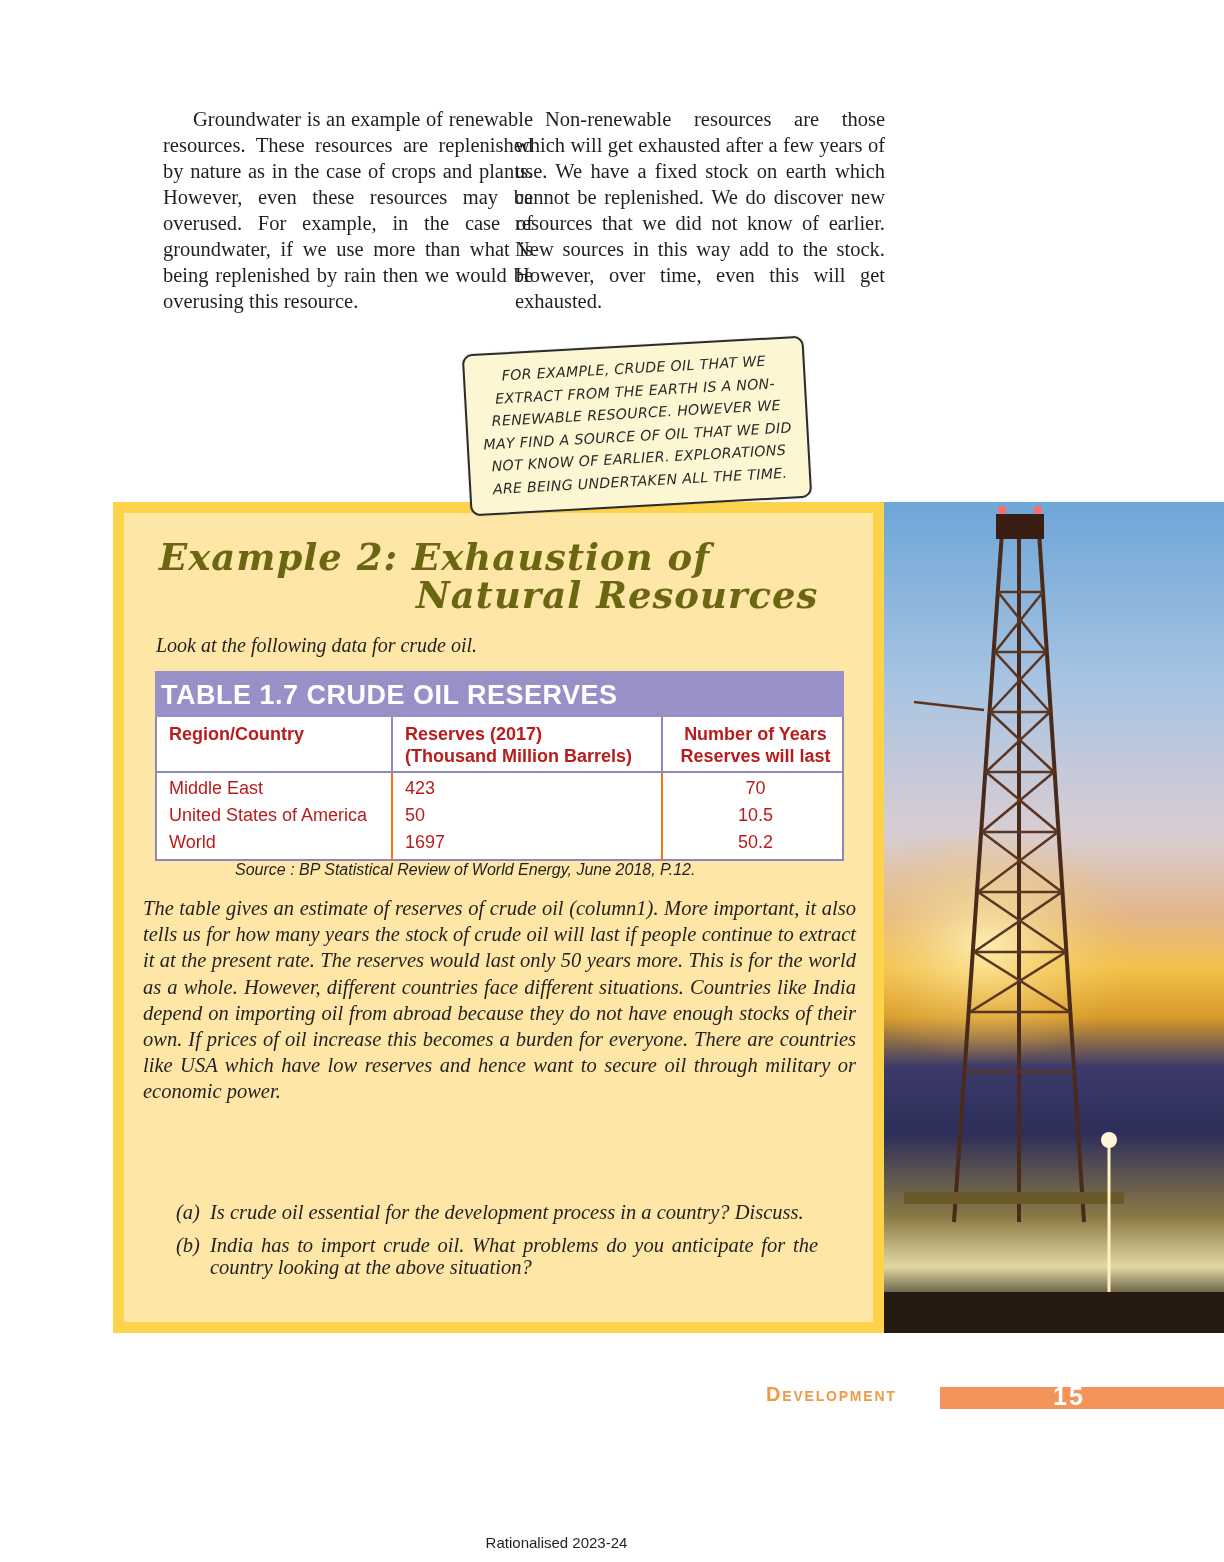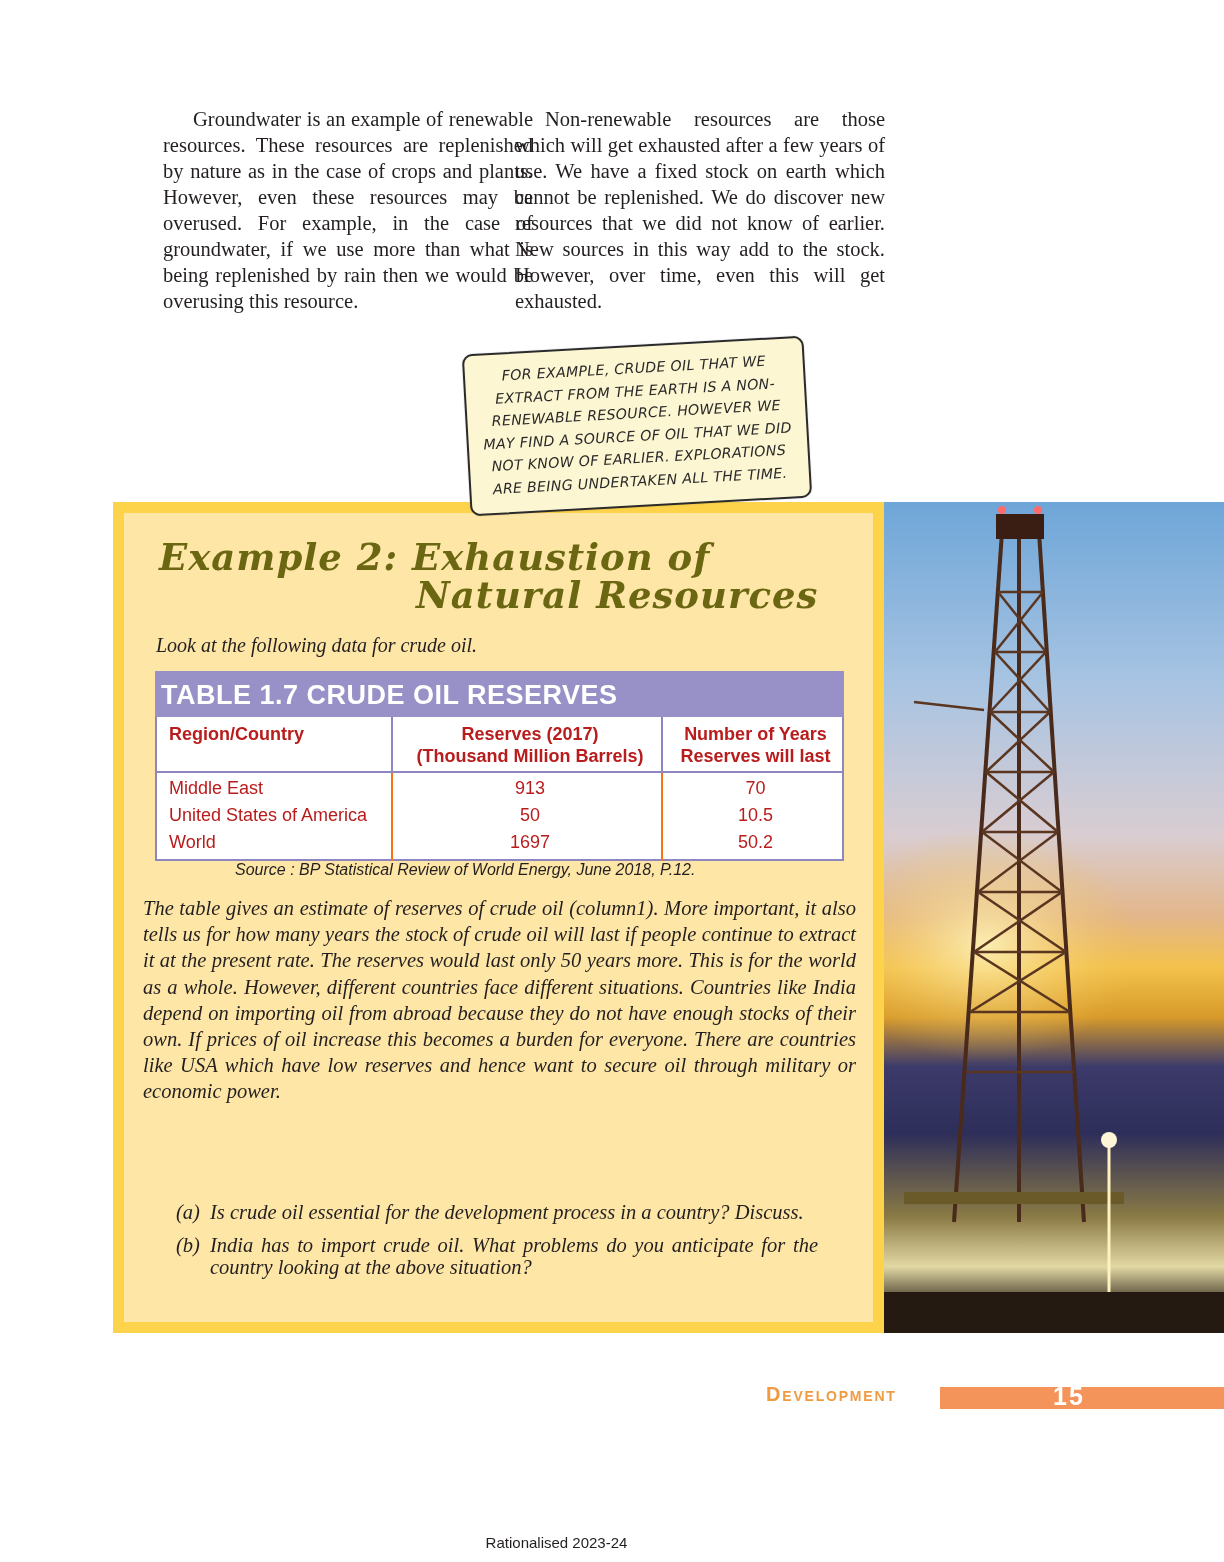--- a/index.html
+++ b/index.html
@@ -64,21 +64,21 @@
     font-weight: bold; font-size: 18px; line-height: 22px; padding: 6px 6px 4px 12px;
     vertical-align: top; border-right: 2px solid #8d86c0; border-bottom: 2px solid #8d86c0;
   }
   table.data th:last-child, table.data td:last-child { border-right: none; }
   table.data td {
     line-height: 27px; padding: 0 6px 0 12px; border-right: 2px solid #f97316;
   }
   table.data tr.first td { padding-top: 2px; }
   table.data tr.last td { padding-bottom: 3px; }
   .c1 { width: 216px; text-align: left; }
-  .c2 { width: 250px; text-align: center; }
+  .c2 { width: 250px; text-align: left; }
   .c3 { text-align: center; }
   .source {
     position: absolute; left: 111px; top: 348px; font-family: "Liberation Sans", sans-serif;
     font-style: italic; font-size: 16px; color: #231f20;
   }
   .ex-body {
     position: absolute; left: 19px; top: 382px; width: 713px;
     font-family: "Liberation Serif", serif; font-style: italic; font-size: 20.5px;
     line-height: 26.2px; text-align: justify; color: #231f20;
   }
@@ -141,21 +141,21 @@
       <div class="table-head">TABLE 1.7  CRUDE OIL RESERVES</div>
       <table class="data">
         <tbody>
             <tr>
           <th class="c1"><span>Region/Country</span></th>
           <th class="c2"><span>Reserves (2017)</span><br><span>(Thousand Million Barrels)</span></th>
           <th class="c3"><span>Number of Years</span><br><span>Reserves will last</span></th>
         </tr>
         <tr class="first">
           <td class="c1">Middle East</td>
-          <td class="c2">913</td>
+          <td class="c2">423</td>
           <td class="c3">70</td>
         </tr>
         <tr>
           <td class="c1">United States of America</td>
           <td class="c2">50</td>
           <td class="c3">10.5</td>
         </tr>
         <tr class="last">
           <td class="c1">World</td>
           <td class="c2">1697</td>

